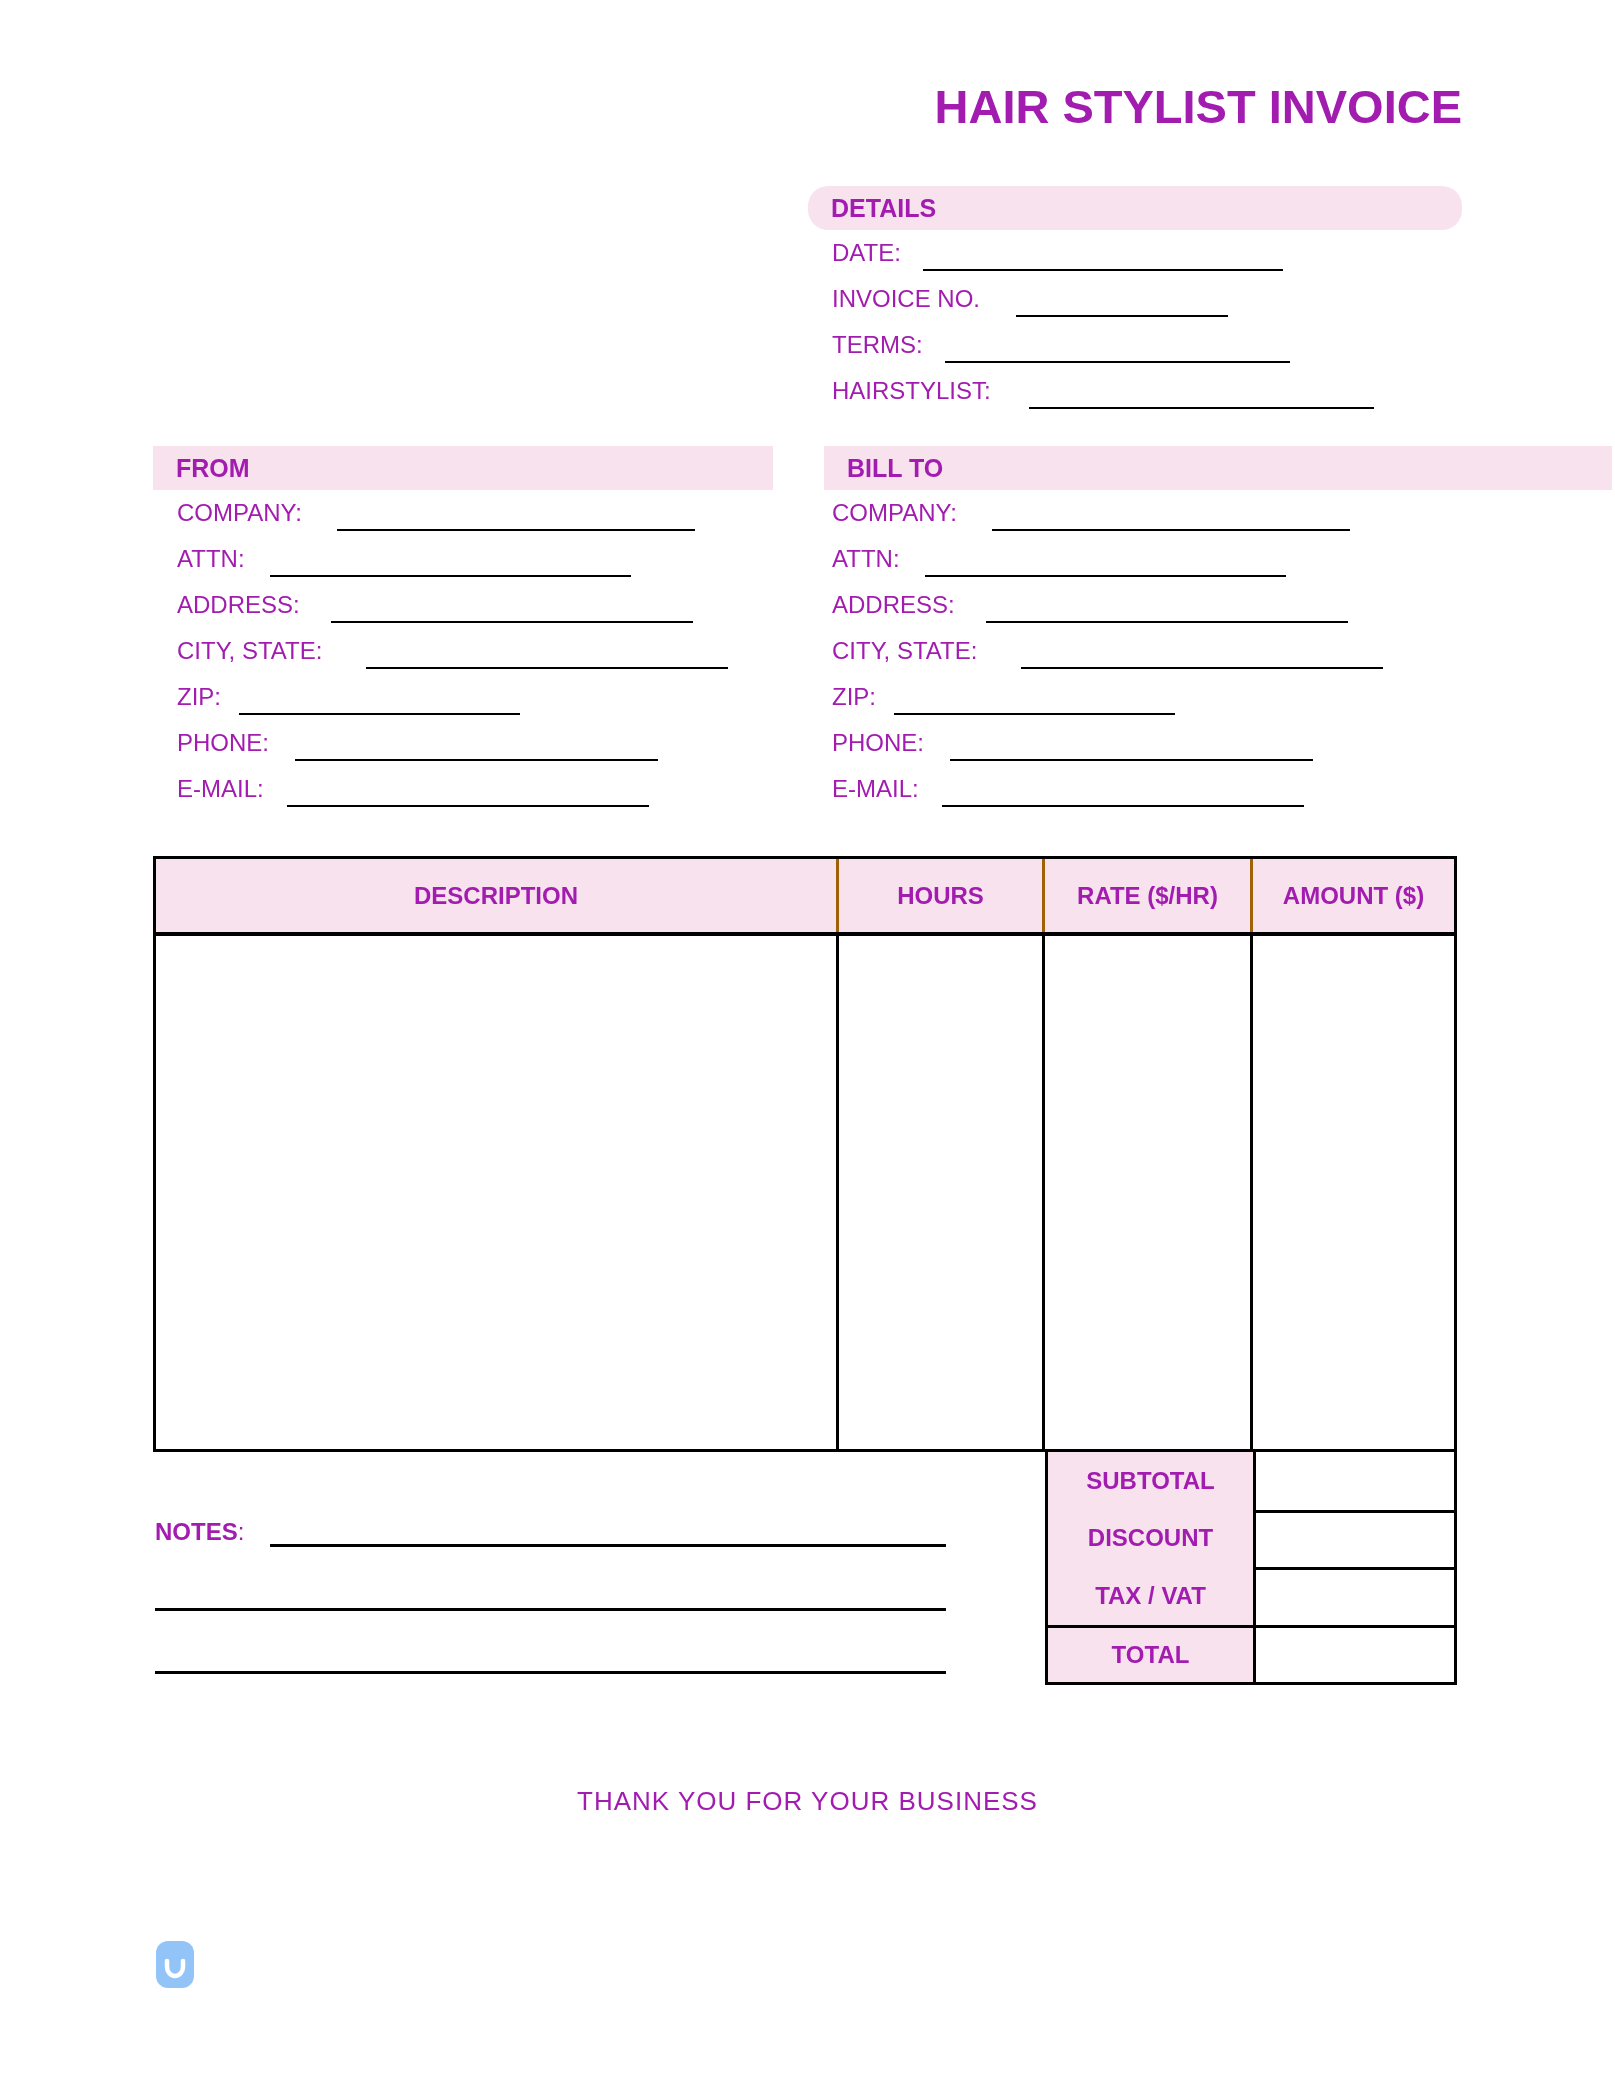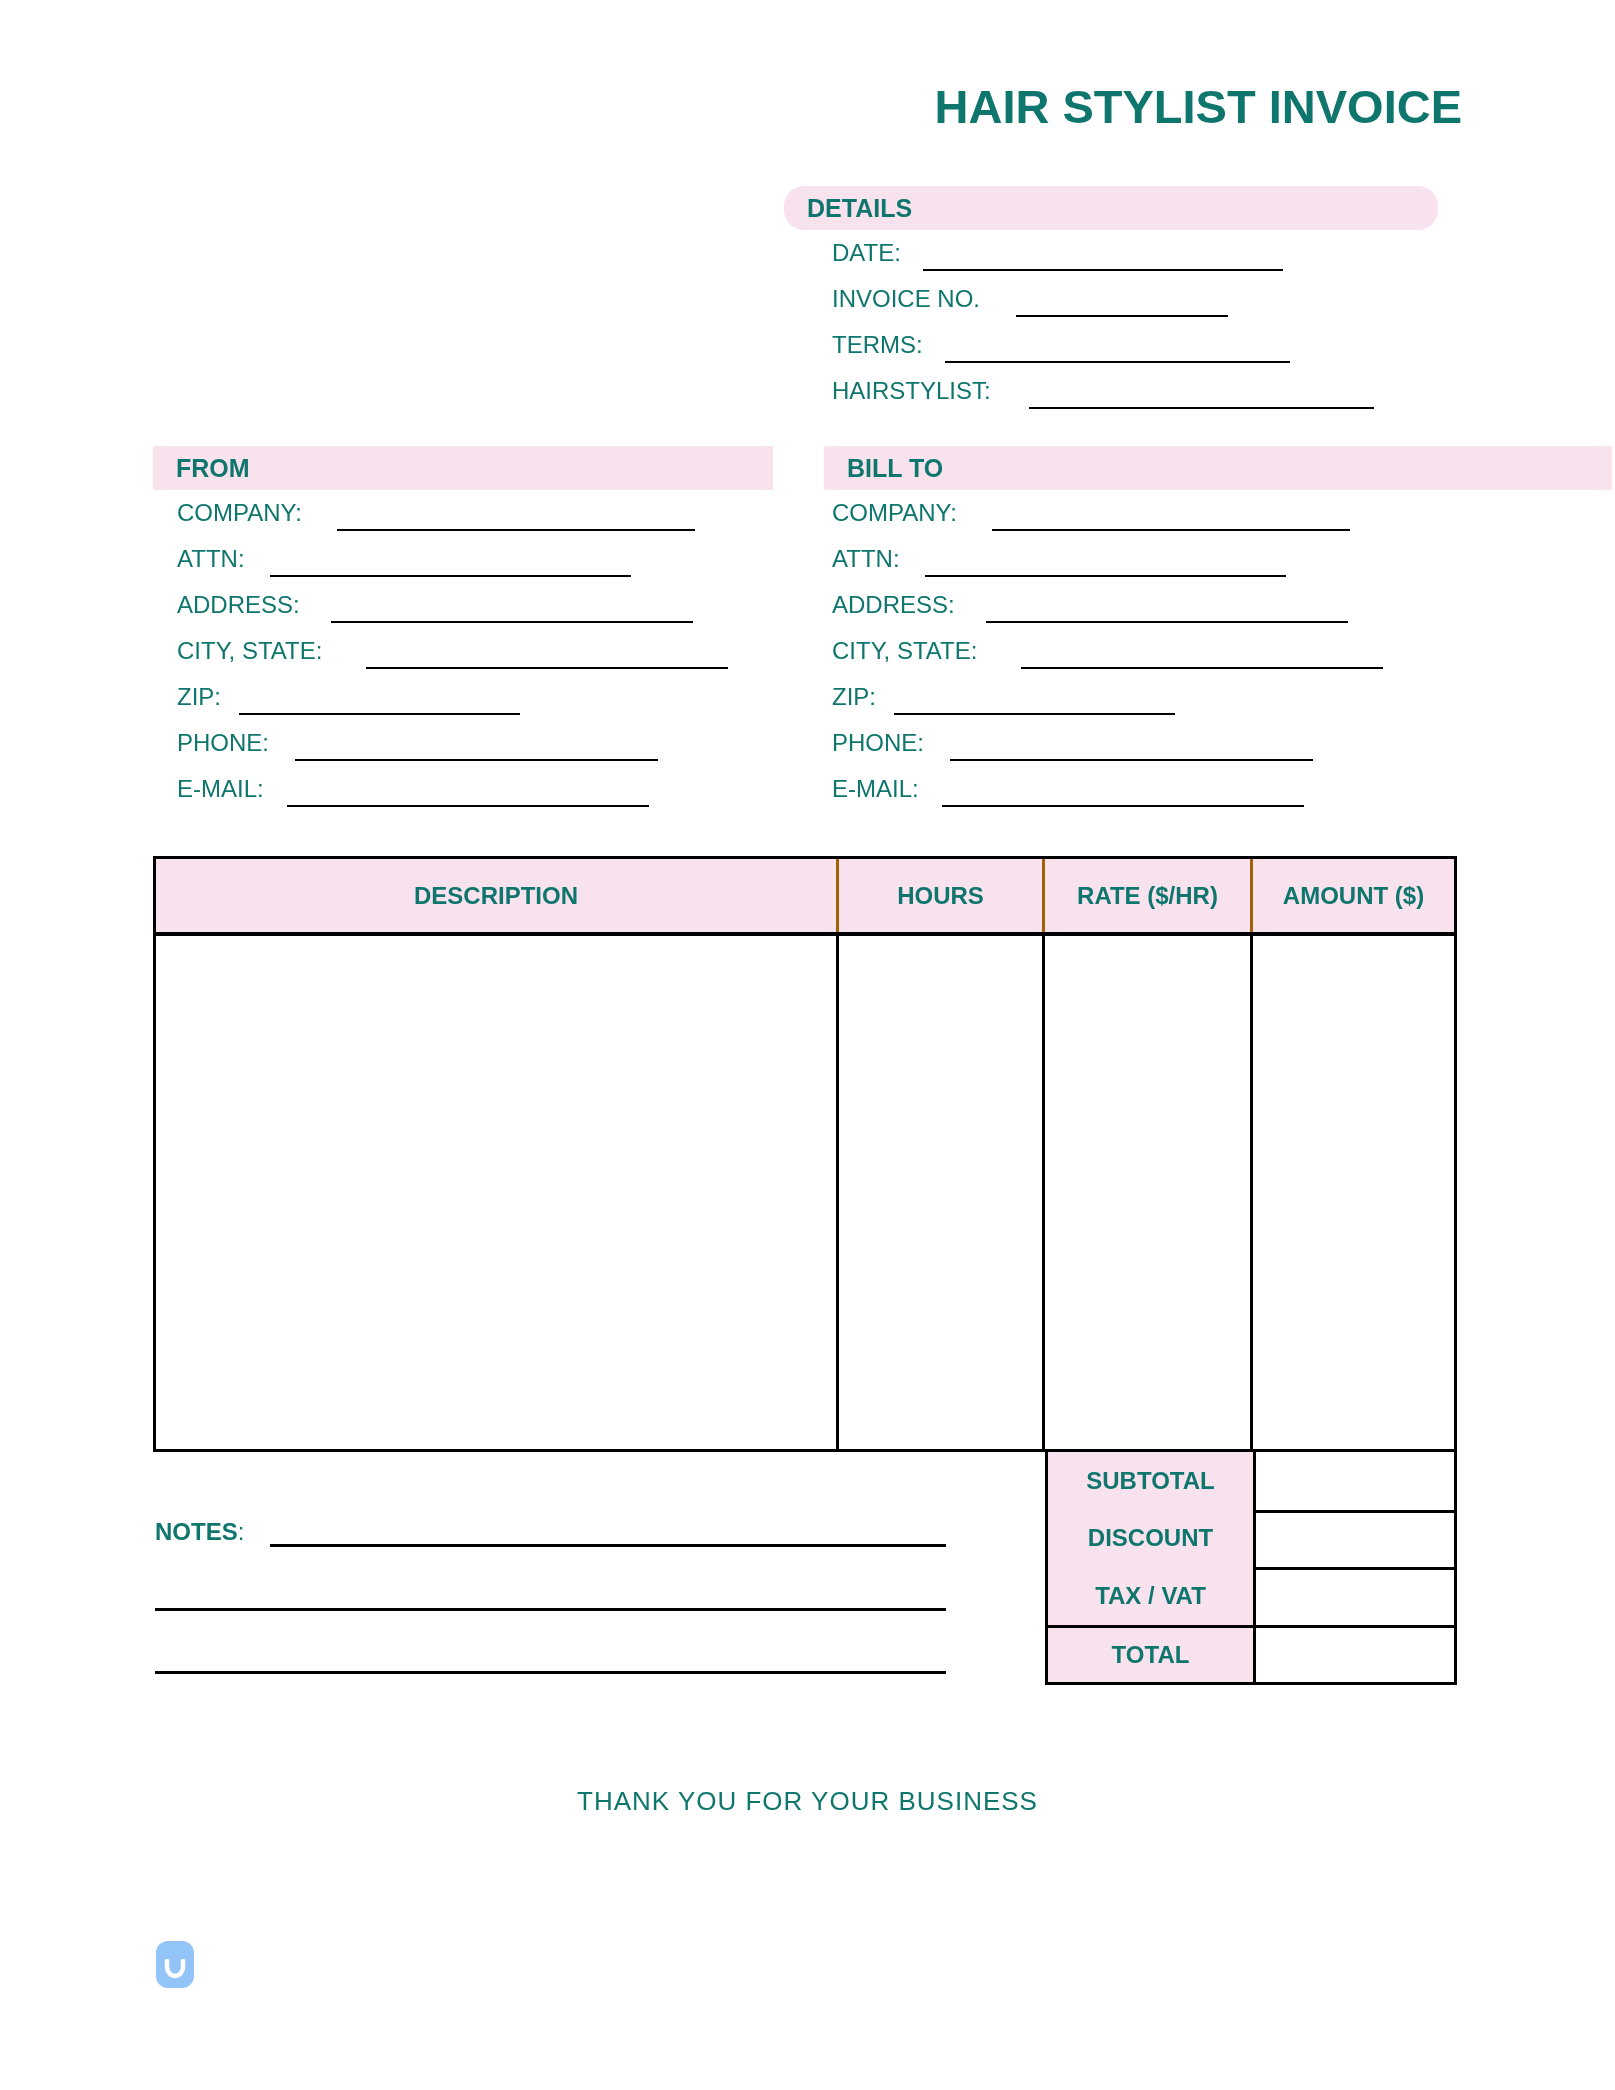--- a/index.html
+++ b/index.html
@@ -1,34 +1,34 @@
 <!DOCTYPE html>
 <html><head>
 <meta charset="utf-8">
 <style>
   html,body { margin:0; padding:0; background:#ffffff; }
   .page {
     position:relative; width:1615px; height:2090px; background:#ffffff;
-    font-family:"Liberation Sans", sans-serif; color:#0f766e; overflow:hidden;
+    font-family:"Liberation Sans", sans-serif; color:#a21caf; overflow:hidden;
   }
 
   
   .doc-title {
     position:absolute; left:808px; top:83px; width:654px;
     text-align:right; font-size:47px; font-weight:bold; line-height:1;
     letter-spacing:0px; white-space:nowrap;
   }
 
   
   .bar {
     position:absolute; height:44px; background:#f8e2ee;
     font-size:25px; font-weight:bold; line-height:44px;
     padding-left:23px; box-sizing:border-box;
   }
-  .bar-details { left:784px; top:186px; width:654px;border-radius:20px; }
+  .bar-details { left:808px; top:186px; width:654px;border-radius:20px; }
   .bar-from    { left:153px; top:446px; width:620px; }
   .bar-billto  { left:824px; top:446px; width:788px; }
 
   
   .fields { position:absolute; }
   #details-fields { left:832px; top:229px; width:600px; }
   #from-fields    { left:177px; top:489px; width:580px; }
   #bill-fields    { left:832px; top:489px; width:600px; }
   .fieldrow { position:relative; height:46px; }
   .fieldrow .lbl {

